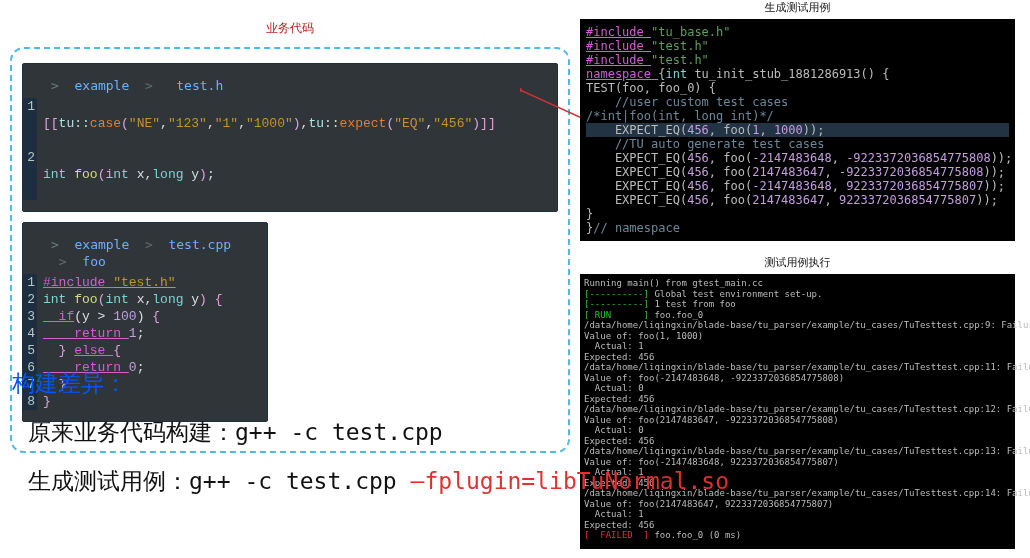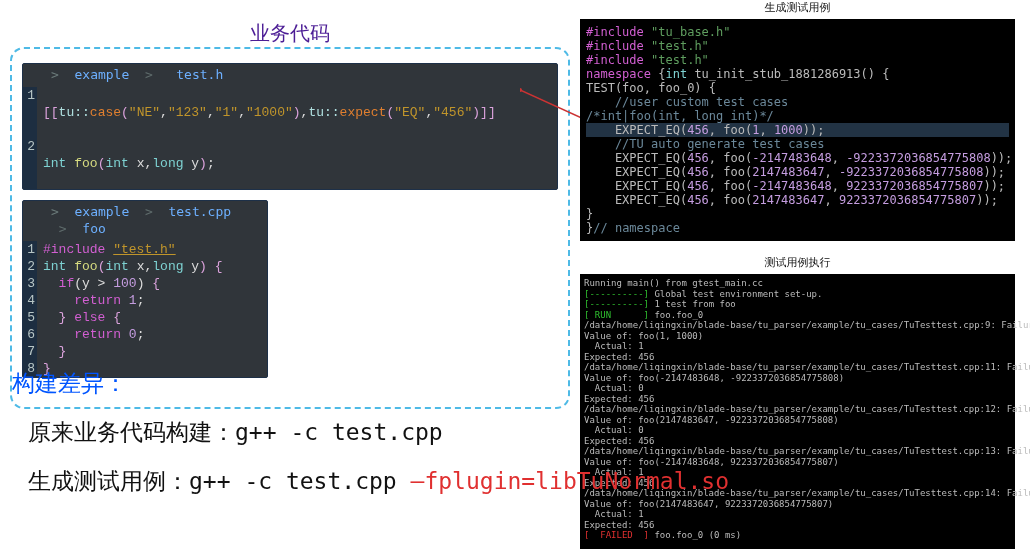--- a/index.html
+++ b/index.html
@@ -18,44 +18,44 @@
       width: 560px;
     }
     .right-col {
       position: absolute;
       left: 580px;
       top: 0;
       width: 435px;
     }
     .section-title {
       text-align: center;
-      font-size: 20px;
-      color: #4c1d95;
-      margin-bottom: 0;
+      font-size: 12px;
+      color: #b91c1c;
+      margin-bottom: 10px;
     }
     .section-title-right {
       text-align: center;
       font-size: 11px;
       color: #111;
       margin-bottom: 4px;
     }
     .dashed-box {
       border: 2px dashed #4ebae6;
       border-radius: 14px;
       padding: 14px 10px;
     }
     .code-block {
       background: #30353a;
       border: 1px solid #1d3048;
       border-radius: 2px;
       font-family: Consolas, "Courier New", monospace;
       font-size: 13px;
       line-height: 17px;
       color: #ddd;
-      padding: 0 0;
+      padding: 11px 0;
       margin-bottom: 10px;
     }
     .code-block .line {
       display: flex;
     }
     .code-block .gutter {
       width: 14px;
       text-align: right;
       color: #b7c5c5;
       background: #1d2e41;
@@ -93,21 +93,21 @@
       font-family: Consolas, monospace;
       font-size: 9px;
       line-height: 10.5px;
       color: #bbb;
       padding: 4px 4px 8px 4px;
     }
     .run-block .l { white-space: pre; }
 
     
     .c-kw   { color: #7ed2d2; }      
-    .c-pp   { color: #d25fd2; }      
+    .c-pp   { color: #d25fd2; text-decoration: underline; }      
     .c-str  { color: #5f9e5f; }      
     .c-str2 { color: #c0952b; }      
     .c-num  { color: #c59de0; }      
     .c-ok   { color: #2fbf2f; }
     .c-fail { color: #e03030; }
     .c-fn   { color: #d7dc80; }
     .c-b    { color: #dba2dc; }      
     .c-cmt  { color: #6b889a; }
     .c-case { color: #e07f2f; }
     .c-tulk { color: #b0e0e0; }

